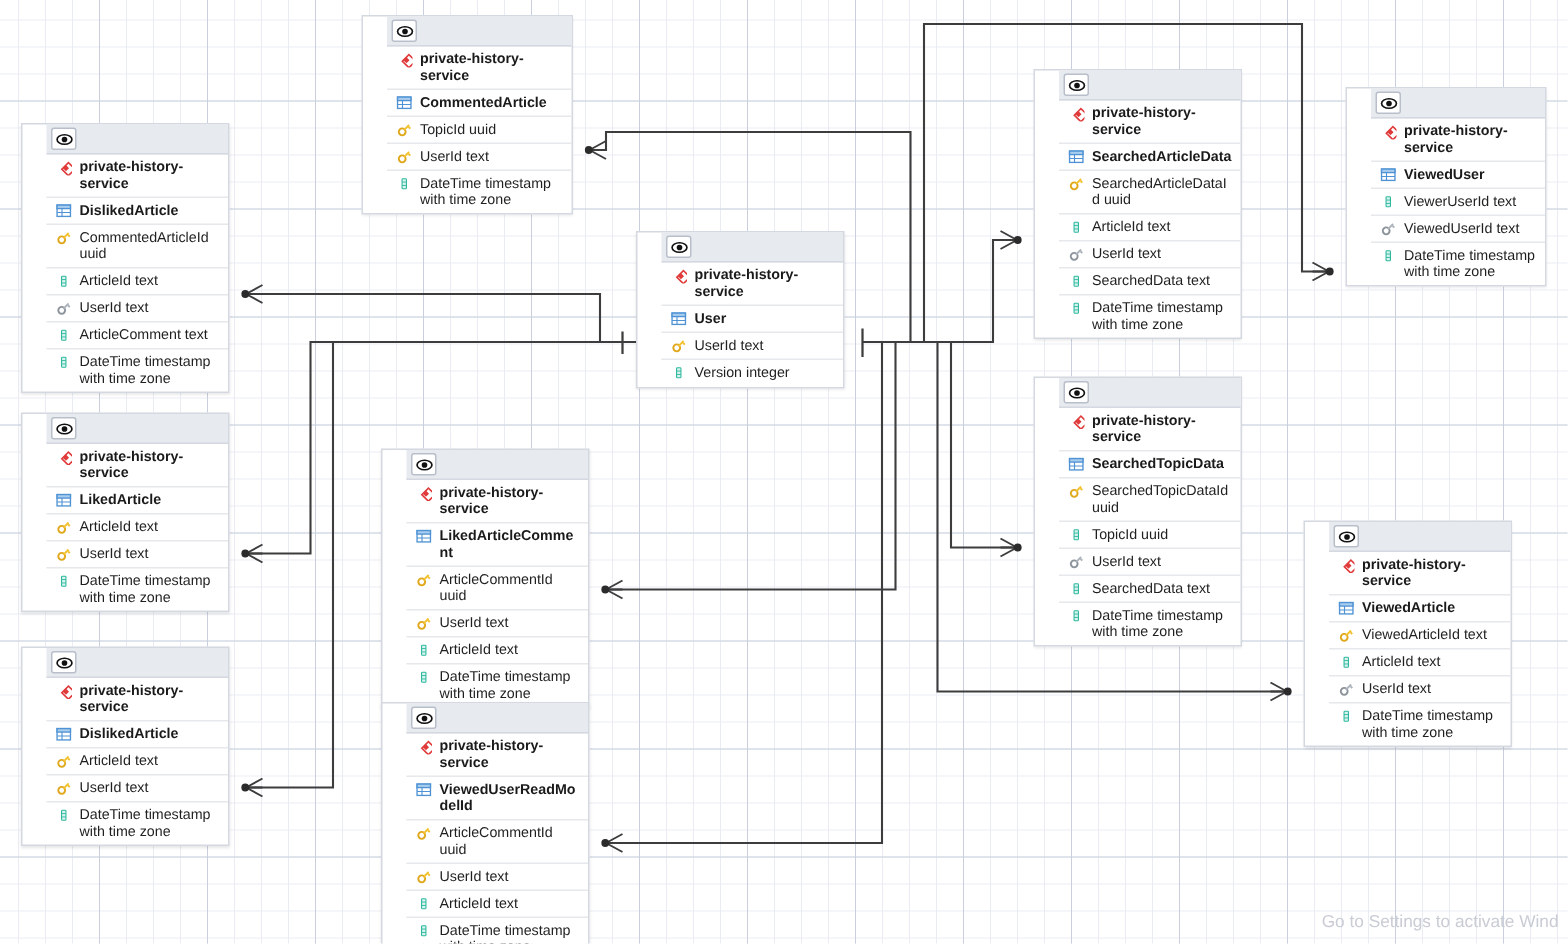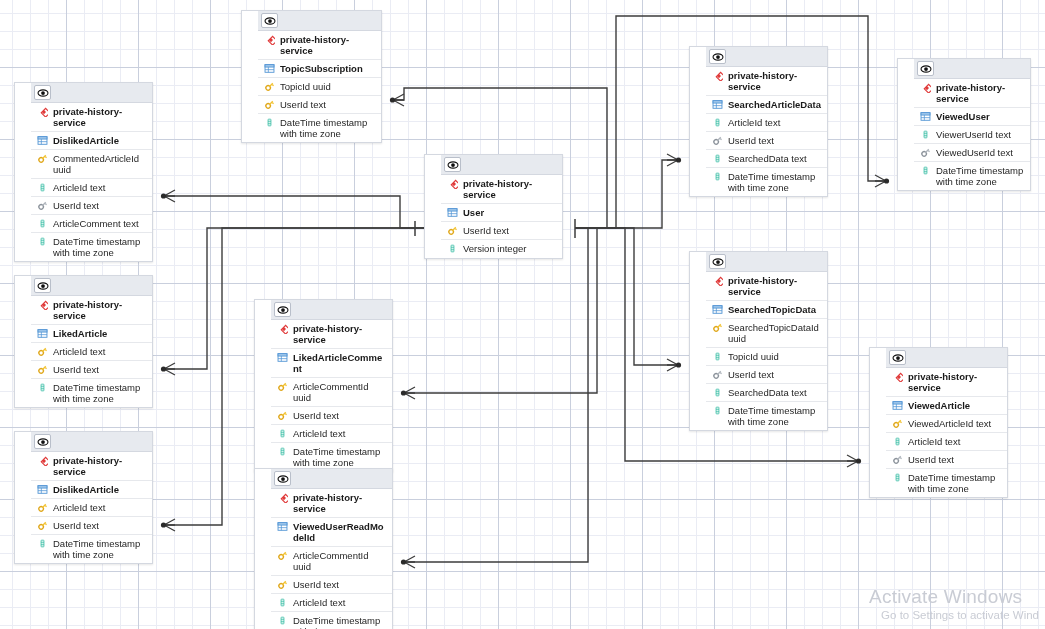--- a/index.html
+++ b/index.html
@@ -418,21 +418,21 @@
         </div>
         <div class="row title">
           <span class="ico">
             <svg width="11" height="11" viewBox="0 0 16 16">
               <rect x="1.5" y="2.5" width="13" height="11" fill="#fff" stroke="#4f93d4" stroke-width="1.3"></rect>
               <rect x="1.5" y="2.5" width="13" height="3.4" fill="#a9cdee" stroke="#4f93d4" stroke-width="1.3"></rect>
               <line x1="6.3" y1="5.9" x2="6.3" y2="13.5" stroke="#4f93d4" stroke-width="1.1"></line>
               <line x1="1.5" y1="9.7" x2="14.5" y2="9.7" stroke="#4f93d4" stroke-width="1.1"></line>
             </svg>
           </span>
-          <span class="txt">TopicSubscription</span>
+          <span class="txt">CommentedArticle</span>
         </div>
         <div class="row field">
           <span class="ico">
             <svg width="11" height="11" viewBox="0 0 16 16">
               <g transform="rotate(-45 8 8)">
                 <circle cx="5.2" cy="8" r="3.3" fill="none" stroke="#e0a81c" stroke-width="1.9"></circle>
                 <rect x="7.6" y="7.1" width="7.0" height="1.9" fill="#f2c230"></rect>
                 <rect x="12.0" y="8.8" width="1.8" height="2.6" fill="#f2c230"></rect>
               </g>
             </svg>
@@ -683,20 +683,32 @@
         <div class="row title">
           <span class="ico">
             <svg width="11" height="11" viewBox="0 0 16 16">
               <rect x="1.5" y="2.5" width="13" height="11" fill="#fff" stroke="#4f93d4" stroke-width="1.3"></rect>
               <rect x="1.5" y="2.5" width="13" height="3.4" fill="#a9cdee" stroke="#4f93d4" stroke-width="1.3"></rect>
               <line x1="6.3" y1="5.9" x2="6.3" y2="13.5" stroke="#4f93d4" stroke-width="1.1"></line>
               <line x1="1.5" y1="9.7" x2="14.5" y2="9.7" stroke="#4f93d4" stroke-width="1.1"></line>
             </svg>
           </span>
           <span class="txt">SearchedArticleData</span>
+        </div>
+        <div class="row field">
+          <span class="ico">
+            <svg width="11" height="11" viewBox="0 0 16 16">
+              <g transform="rotate(-45 8 8)">
+                <circle cx="5.2" cy="8" r="3.3" fill="none" stroke="#e0a81c" stroke-width="1.9"></circle>
+                <rect x="7.6" y="7.1" width="7.0" height="1.9" fill="#f2c230"></rect>
+                <rect x="12.0" y="8.8" width="1.8" height="2.6" fill="#f2c230"></rect>
+              </g>
+            </svg>
+          </span>
+          <span class="txt">SearchedArticleDataId uuid</span>
         </div>
         <div class="row field">
           <span class="ico">
             <svg width="9" height="11" viewBox="0 0 16 16">
               <rect x="5.4" y="2.0" width="5.2" height="12" rx="1.1" fill="#d9f4ee" stroke="#2fb9a0" stroke-width="1.3"></rect>
               <line x1="5.4" y1="6.0" x2="10.6" y2="6.0" stroke="#2fb9a0" stroke-width="1.1"></line>
               <line x1="5.4" y1="10.0" x2="10.6" y2="10.0" stroke="#2fb9a0" stroke-width="1.1"></line>
             </svg>
           </span>
           <span class="txt">ArticleId text</span>
@@ -950,17 +962,16 @@
               <line x1="5.4" y1="6.0" x2="10.6" y2="6.0" stroke="#2fb9a0" stroke-width="1.1"></line>
               <line x1="5.4" y1="10.0" x2="10.6" y2="10.0" stroke="#2fb9a0" stroke-width="1.1"></line>
             </svg>
           </span>
           <span class="txt">DateTime timestamp with time zone</span>
         </div>
       </div>
     </div>
 
   <div class="watermark">
-    <div class="wm-title">Activate Windows</div>
     <div class="wm-sub">Go to Settings to activate Wind</div>
   </div>
 
 </div>
 
 </body></html>

